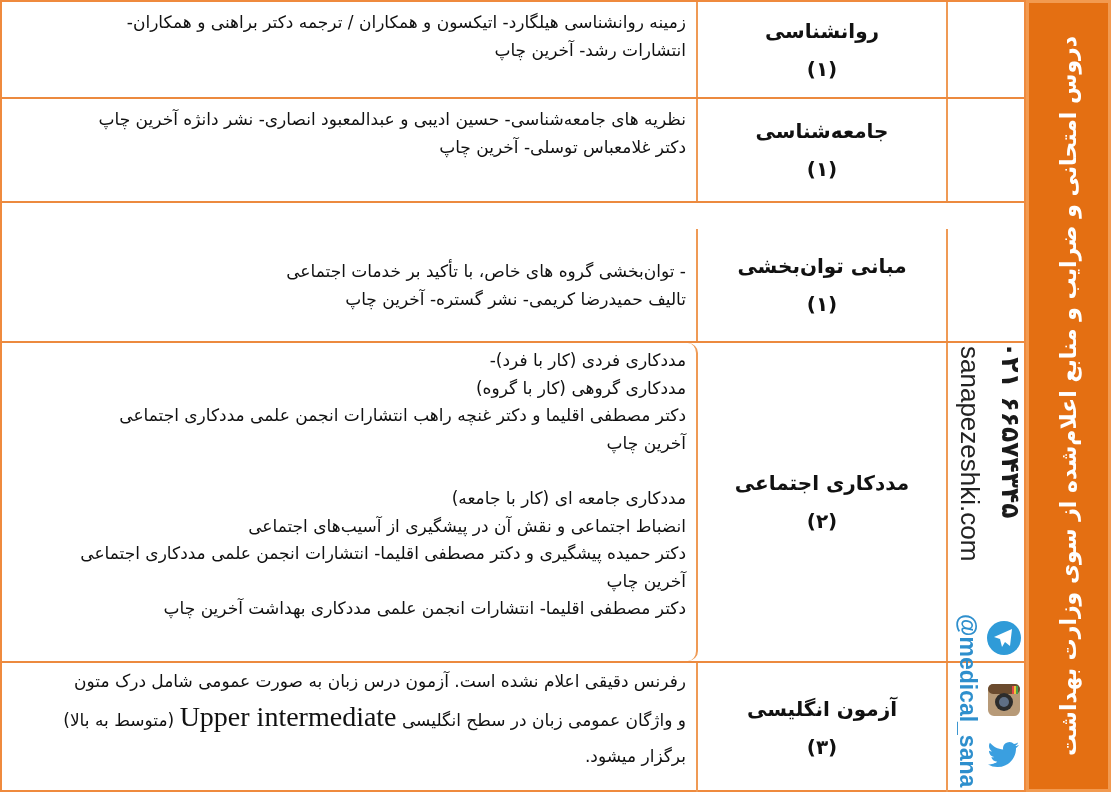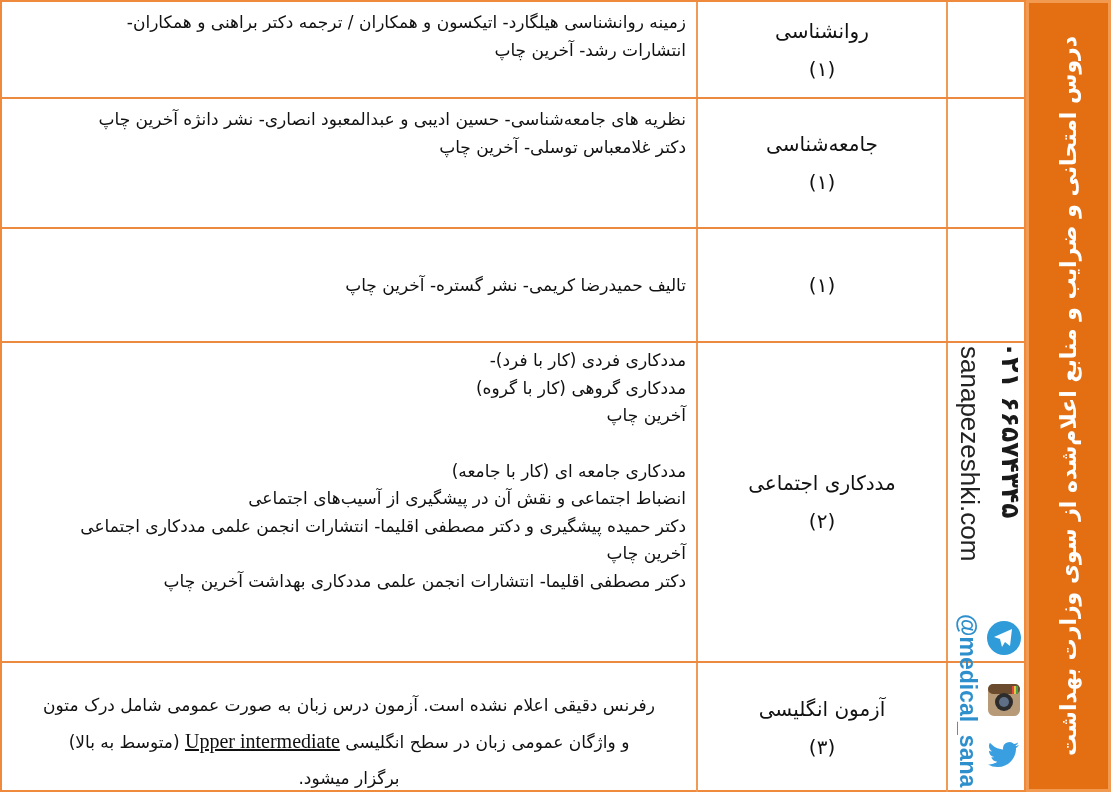--- a/index.html
+++ b/index.html
@@ -21,26 +21,26 @@
     box-sizing: border-box; border-right: 2px solid #ef9a55;
     direction: rtl; text-align: right; padding: 6px 10px 6px 10px;
     font-family: "DejaVu Sans", sans-serif; font-size: 17px; line-height: 28px; color: #111;
     display: flex; flex-direction: column; justify-content: flex-start;
   }
   .cell-content.center-v { justify-content: center; }
   .cell-subject {
     position: absolute; left: 696px; top: 0; bottom: 0; width: 250px;
     box-sizing: border-box; border-right: 2px solid #ef9a55;
     direction: rtl; text-align: center;
-    font-family: "DejaVu Sans", sans-serif; font-weight: normal; font-size: 20px; line-height: 38px; color: #111;
+    font-family: "DejaVu Sans", sans-serif; font-weight: bold; font-size: 20px; line-height: 38px; color: #111;
     display: flex; flex-direction: column; justify-content: center; align-items: center;
   }
   .line { display: block; white-space: nowrap; }
   .spacer { display: block; height: 28px; }
-  .latin { font-family: "Liberation Serif", serif; font-size: 20px; text-decoration: underline; }
+  .latin { font-family: "Liberation Serif", serif; font-size: 28px; }
 
   
   .wm {
     position: absolute; left: 948px; top: 342px; width: 76px; height: 440px;
   }
   .wm-phone {
     position: absolute; left: 48px; top: 0px;
     writing-mode: vertical-rl; direction: ltr;
     font-family: "DejaVu Sans", sans-serif; font-weight: bold; font-size: 25px; color: #1a1a1a;
     letter-spacing: 2px; white-space: nowrap;
@@ -86,60 +86,63 @@
       <div class="cell-content" style="">
         <span class="line">زمینه روانشناسی هیلگارد- اتیکسون و همکاران / ترجمه دکتر براهنی و همکاران-</span>
         <span class="line">انتشارات رشد- آخرین چاپ</span>
       </div>
       <div class="cell-subject">
         <span>روانشناسی</span>
         <span>(۱)</span>
       </div>
     </div>
 
-    <div class="row" style="top:97px; height:130px;">
+    <div class="row" style="top:97px; height:104px;">
       <div class="cell-content" style="padding-top:6px;">
         <span class="line">نظریه های جامعه‌شناسی- حسین ادیبی و عبدالمعبود انصاری- نشر دانژه آخرین چاپ</span>
         <span class="line">دکتر غلامعباس توسلی- آخرین چاپ</span>
       </div>
       <div class="cell-subject">
         <span>جامعه‌شناسی</span>
         <span>(۱)</span>
       </div>
     </div>
 
     <div class="row" style="top:227px; height:114px;">
       <div class="cell-content center-v">
+        <span class="line">- توان‌بخشی گروه های خاص، با تأکید بر خدمات اجتماعی</span>
         <span class="line">تالیف حمیدرضا کریمی- نشر گستره- آخرین چاپ</span>
       </div>
       <div class="cell-subject">
+        <span>مبانی توان‌بخشی</span>
         <span>(۱)</span>
       </div>
     </div>
 
     <div class="row" style="top:341px; height:320px;">
-      <div class="cell-content" style="padding-top:4px; line-height:27.5px;">
+      <div class="cell-content" style="padding-top:4px; line-height:27.5px;border-radius:10px;">
         <span class="line">مددکاری فردی (کار با فرد)-</span>
         <span class="line">مددکاری گروهی (کار با گروه)</span>
+        <span class="line">دکتر مصطفی اقلیما و دکتر غنچه راهب انتشارات انجمن علمی مددکاری اجتماعی</span>
         <span class="line">آخرین چاپ</span>
         <span class="spacer"></span>
         <span class="line">مددکاری جامعه ای (کار با جامعه)</span>
         <span class="line">انضباط اجتماعی و نقش آن در پیشگیری از آسیب‌های اجتماعی</span>
         <span class="line">دکتر حمیده پیشگیری و دکتر مصطفی اقلیما- انتشارات انجمن علمی مددکاری اجتماعی</span>
         <span class="line">آخرین چاپ</span>
         <span class="line">دکتر مصطفی اقلیما- انتشارات انجمن علمی مددکاری بهداشت آخرین چاپ</span>
       </div>
       <div class="cell-subject">
         <span>مددکاری اجتماعی</span>
         <span>(۲)</span>
       </div>
     </div>
 
     <div class="row" style="top:661px; height:129px;">
-      <div class="cell-content" style="padding-top:24px; line-height:36px;text-align:center;">
+      <div class="cell-content" style="padding-top:0; line-height:36px;">
         <span class="line">رفرنس دقیقی اعلام نشده است. آزمون درس زبان به صورت عمومی شامل درک متون</span>
         <span class="line">
           <span>و واژگان عمومی زبان در سطح انگلیسی</span>
           <span class="latin">Upper intermediate</span>
           <span>(متوسط به بالا)</span>
         </span>
         <span class="line">برگزار میشود.</span>
       </div>
       <div class="cell-subject">
         <span>آزمون انگلیسی</span>

